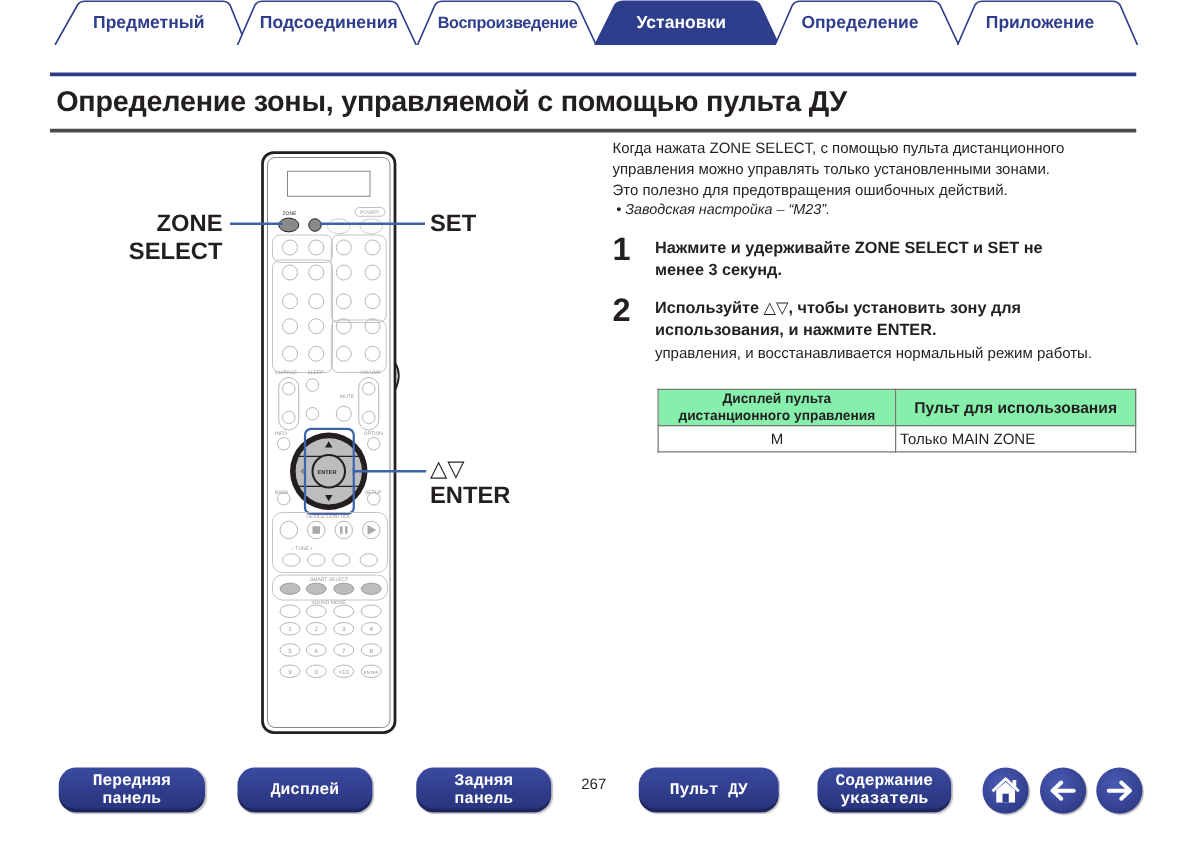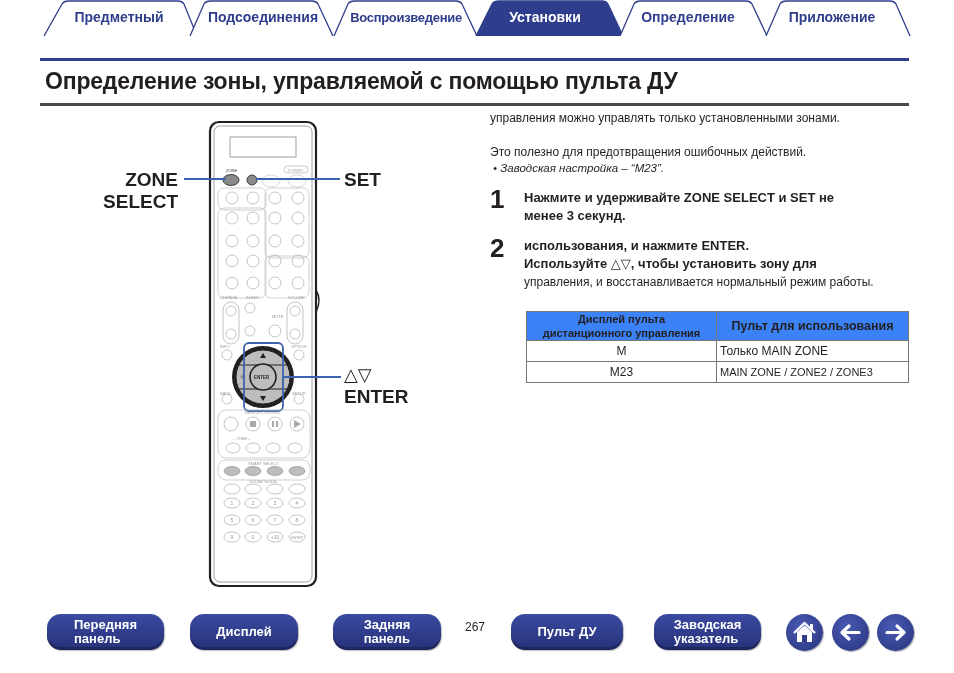--- a/index.html
+++ b/index.html
@@ -20,33 +20,33 @@
   .text { position: absolute; font-size: 12px; line-height: 17px; color: #231f20; }
   .p1 { left: 490px; top: 110px; width: 420px; }
   .p2 { left: 490px; top: 144px; }
   .bullet { left: 493px; top: 160px; }
   .step-num { position: absolute; font-size: 26px; font-weight: bold; color: #231f20; }
   .step-text { position: absolute; font-size: 13px; font-weight: bold; line-height: 18px; color: #231f20; }
   .note { position: absolute; left: 524px; top: 274px; font-size: 12px; line-height: 17px; color: #231f20; }
 
   
   table.zone-table { position: absolute; left: 526px; top: 311px; width: 383px; border-collapse: collapse; font-size: 12px; }
-  table.zone-table th { background: #3b82f6; font-weight: bold; border: 1px solid #777; height: 20px; padding: 0 4px; }
+  table.zone-table th { background: #86efac; font-weight: bold; border: 1px solid #777; height: 20px; padding: 0 4px; }
   table.zone-table th.c1 { width: 190px; font-size: 11px; line-height: 14px; text-align: center; }
   table.zone-table th.c2 { font-size: 12.5px; text-align: center; }
   table.zone-table td { border: 1px solid #777; height: 21px; padding: 0 3px; }
   table.zone-table td.c1 { text-align: center; }
   table.zone-table td.small { font-size: 11px; }
 
   
   .callout { position: absolute; font-weight: bold; font-size: 19px; color: #231f20; line-height: 22px; }
   .callout-line { position: absolute; height: 2px; background: #3e63ad; }
 
   
-  .navbtn { position: absolute; top: 614px; height: 36px; border-radius: 14px; background: linear-gradient(#3a4aa0, #27327a); box-shadow: inset 0 -3px 0 rgba(0,0,0,0.25), 1px 1px 1px rgba(0,0,0,0.25); color: #fff; font-weight: bold; font-size: 13px; line-height: 14px; display: flex; align-items: center; justify-content: center; text-align: left; }
+  .navbtn { position: absolute; top: 614px; height: 36px; border-radius: 14px; background: linear-gradient(#3a4aa0, #27327a); box-shadow: inset 0 -3px 0 rgba(0,0,0,0.25), 1px 1px 1px rgba(0,0,0,0.25); color: #fff; font-weight: bold; font-size: 13px; line-height: 14px; display: flex; align-items: center; justify-content: center; text-align: center; font-family: Liberation Mono, monospace; }
   .page-num { position: absolute; left: 465px; top: 620px; font-size: 12px; color: #231f20; }
   .circle-btn { position: absolute; top: 614px; width: 37px; height: 37px; border-radius: 50%; background: radial-gradient(circle at 40% 35%, #4a5bb5, #27327a); box-shadow: 1px 1px 1px rgba(0,0,0,0.3); }
   .circle-btn svg { position: absolute; left: 0; top: 0; }
 </style>
 </head>
 <body>
 
 <div class="tab-line"></div>
 
 <div class="tab" style="left:40px;width:158px;">
@@ -238,59 +238,56 @@
   <div>ZONE</div>
   <div>SELECT</div>
 </div>
 <div class="callout" style="left:344px;top:169px;">SET</div>
 <div class="callout" style="left:344px;top:364px;">
   <div style="font-weight:normal;font-size:18px;">△▽</div>
   <div>ENTER</div>
 </div>
 
 <div class="text p1">
+  <div>Когда нажата ZONE SELECT, с помощью пульта дистанционного</div>
   <div>управления можно управлять только установленными зонами.</div>
 </div>
 <div class="text p2">Это полезно для предотвращения ошибочных действий.</div>
 <div class="text bullet" style="font-size:11.5px;font-style:italic;">•  Заводская настройка – “M23”.</div>
 
 <div class="step-num" style="left:490px;top:184px;">1</div>
 <div class="step-text" style="left:524px;top:189px;">
   <div>Нажмите и удерживайте ZONE SELECT и SET не</div>
   <div>менее 3 секунд.</div>
 </div>
 
 <div class="step-num" style="left:490px;top:233px;">2</div>
 <div class="step-text" style="left:524px;top:237px;">
+  <div>Используйте △▽, чтобы установить зону для</div>
   <div>использования, и нажмите ENTER.</div>
-  <div>Используйте △▽, чтобы установить зону для</div>
 </div>
 <div class="note">
   <div>управления, и восстанавливается нормальный режим работы.</div>
 </div>
 
 <table class="zone-table">
   <thead>
     <tr>
       <th class="c1">
         <div>Дисплей пульта</div>
         <div>дистанционного управления</div>
       </th>
       <th class="c2">Пульт для использования</th>
     </tr>
   </thead>
   <tbody>
     <tr>
       <td class="c1">M</td>
       <td>Только MAIN ZONE</td>
     </tr>
-    <tr>
-      <td class="c1">M23</td>
-      <td class="small">MAIN ZONE / ZONE2 / ZONE3</td>
-    </tr>
   </tbody>
 </table>
 
 <div class="navbtn" style="left:47px;width:117px;">
   <div>
     <div>Передняя</div>
     <div>панель</div>
   </div>
 </div>
 <div class="navbtn" style="left:190px;width:108px;">
@@ -301,21 +298,21 @@
     <div>Задняя</div>
     <div>панель</div>
   </div>
 </div>
 <div class="page-num">267</div>
 <div class="navbtn" style="left:511px;width:112px;">
   <span>Пульт ДУ</span>
 </div>
 <div class="navbtn" style="left:654px;width:107px;">
   <div>
-    <div>Заводская</div>
+    <div>Содержание</div>
     <div>указатель</div>
   </div>
 </div>
 
 <div class="circle-btn" style="left:786px;">
   <svg width="37" height="37">
     <path d="M8 19 L18.5 9 L29 19" fill="none" stroke="#fff" stroke-width="2.4" stroke-linejoin="round"></path>
     <rect x="24" y="10" width="3" height="6" fill="#fff"></rect>
     <path d="M11 18 L18.5 11.5 L26 18 L26 28 L11 28 Z" fill="#fff"></path>
     <rect x="16" y="21" width="5" height="7" fill="#2f3e8c"></rect>

